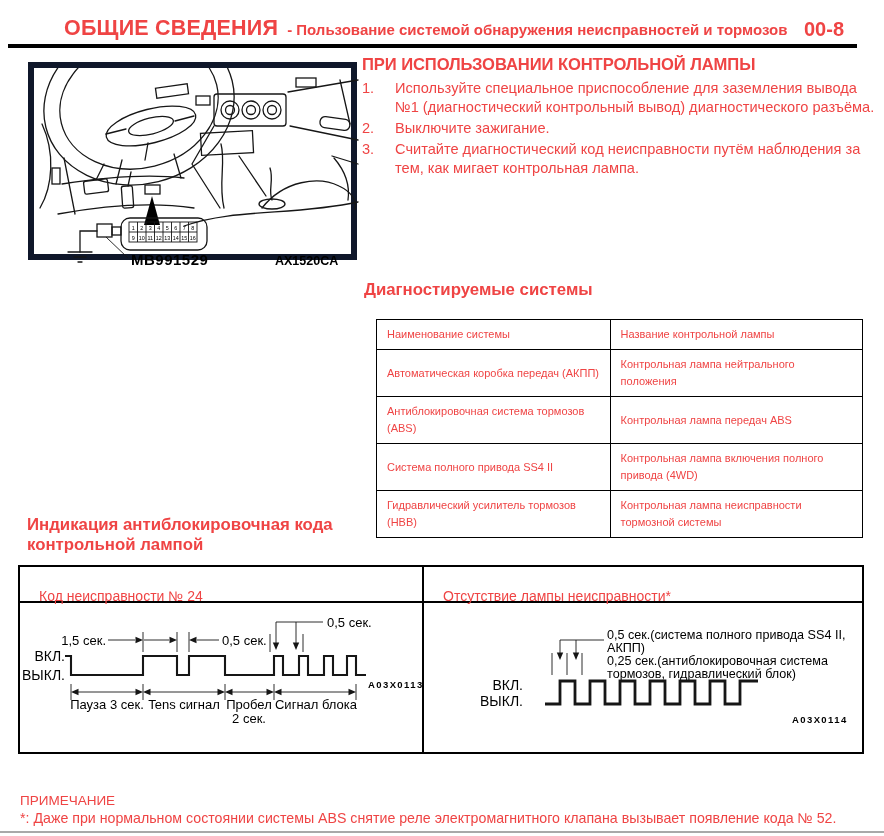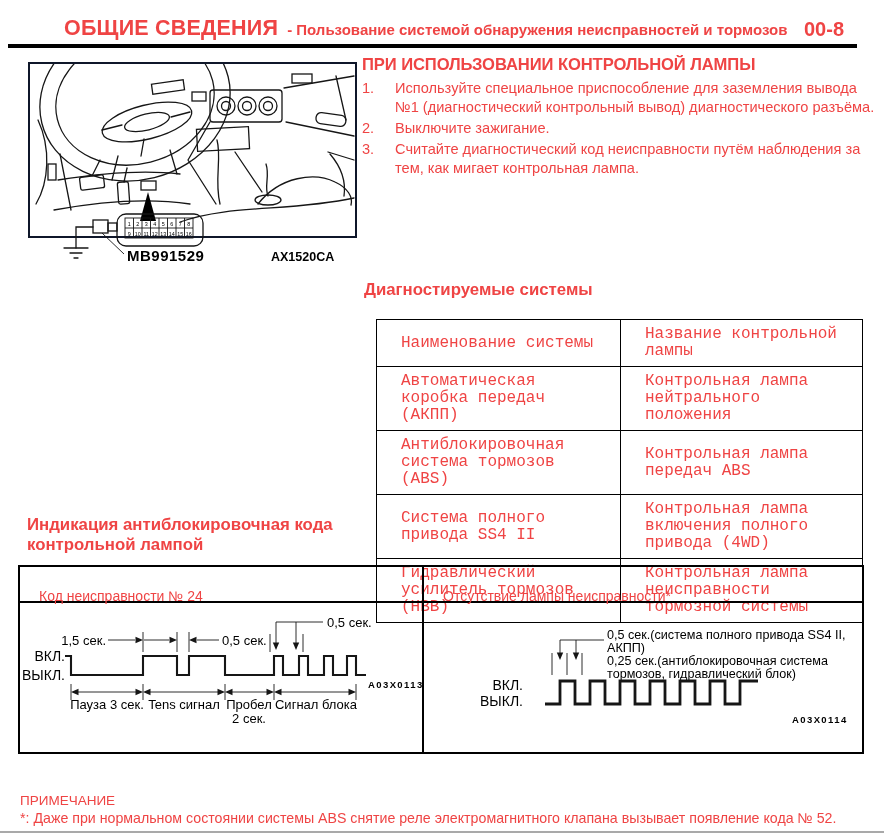--- a/index.html
+++ b/index.html
@@ -6,30 +6,30 @@
   #page{position:relative;width:884px;height:836px;background:#ffffff;overflow:hidden;
         font-family:"Liberation Sans",sans-serif;color:#ef4444;}
   svg{font-family:inherit;}
   
   .header{position:absolute;left:64px;top:16px;width:740px;display:flex;align-items:baseline;gap:9px;white-space:nowrap;}
   .h-title{font-size:21.5px;font-weight:bold;letter-spacing:.2px;}
   .h-sub{font-size:15px;font-weight:bold;}
   .h-num{position:absolute;left:804px;top:18px;width:60px;font-size:20px;font-weight:bold;}
   .h-rule{position:absolute;left:8px;top:44px;width:849px;height:4px;background:#000;}
   
-  .figure-box{position:absolute;left:28px;top:62px;width:329px;height:176px;border:2px solid #0f172a;box-sizing:border-box;background:#fff;}
+  .figure-box{position:absolute;left:28px;top:62px;width:329px;height:198px;border:6px solid #0f172a;box-sizing:border-box;background:#fff;}
   
   .instr{position:absolute;left:362px;top:55px;width:514px;}
   .instr-h{font-size:16.6px;font-weight:bold;margin:0 0 4px 0;letter-spacing:-.1px;}
   .instr-item{display:grid;grid-template-columns:33px 1fr;font-size:14.6px;line-height:19px;margin-bottom:2px;}
   .instr-item .t{white-space:pre-line;}
   
   .sys-h{position:absolute;left:364px;top:280px;font-size:16.8px;font-weight:bold;}
   .sys-table{position:absolute;left:376px;top:319px;width:487px;border-collapse:collapse;}
-  .sys-table td{border:1.8px solid #000;font-size:16px;line-height:17px;padding:6px 24px;vertical-align:middle;font-family:Liberation Mono, monospace;}
+  .sys-table td{border:1.8px solid #000;font-size:11px;line-height:17px;padding:6px 10px;vertical-align:middle;}
   .sys-table td.c1{width:213px;}
   .sys-table td.c2{width:232px;}
   
   .ind-h{position:absolute;left:27px;top:515px;width:340px;font-size:16.8px;font-weight:bold;line-height:20px;white-space:pre-line;}
   
   .bt{position:absolute;left:18px;top:565px;width:846px;height:189px;border:2px solid #000;box-sizing:border-box;}
   .bt-col-div{position:absolute;left:402px;top:0;bottom:0;width:2px;background:#000;}
   .bt-hdr-div{position:absolute;left:0;right:0;top:34px;height:2px;background:#000;}
   .bt-hdr{position:absolute;top:12px;height:34px;display:flex;align-items:center;font-size:14px;margin-left:8px;}
   .bt-hdr.left{left:11px;}

